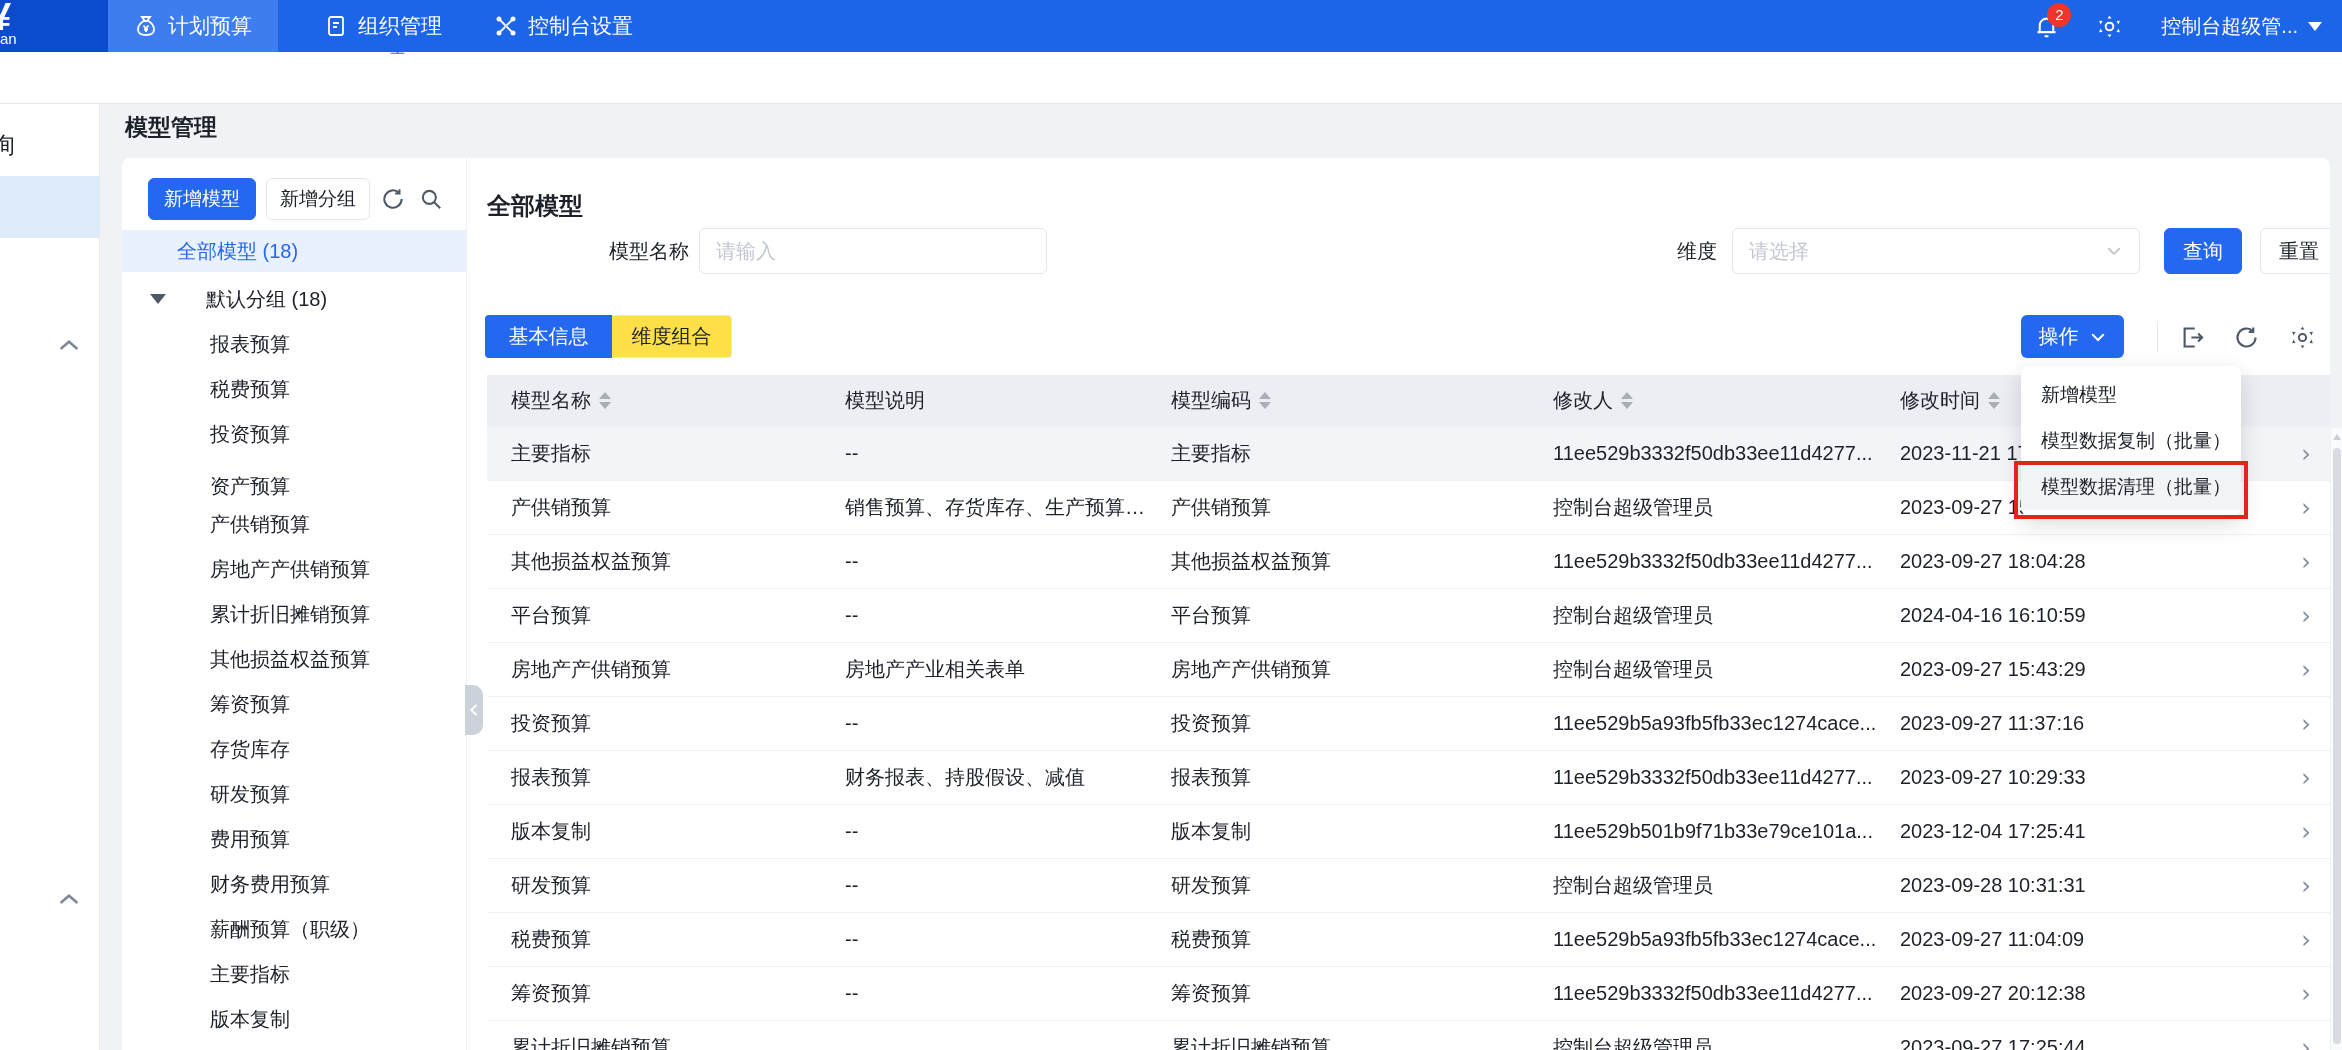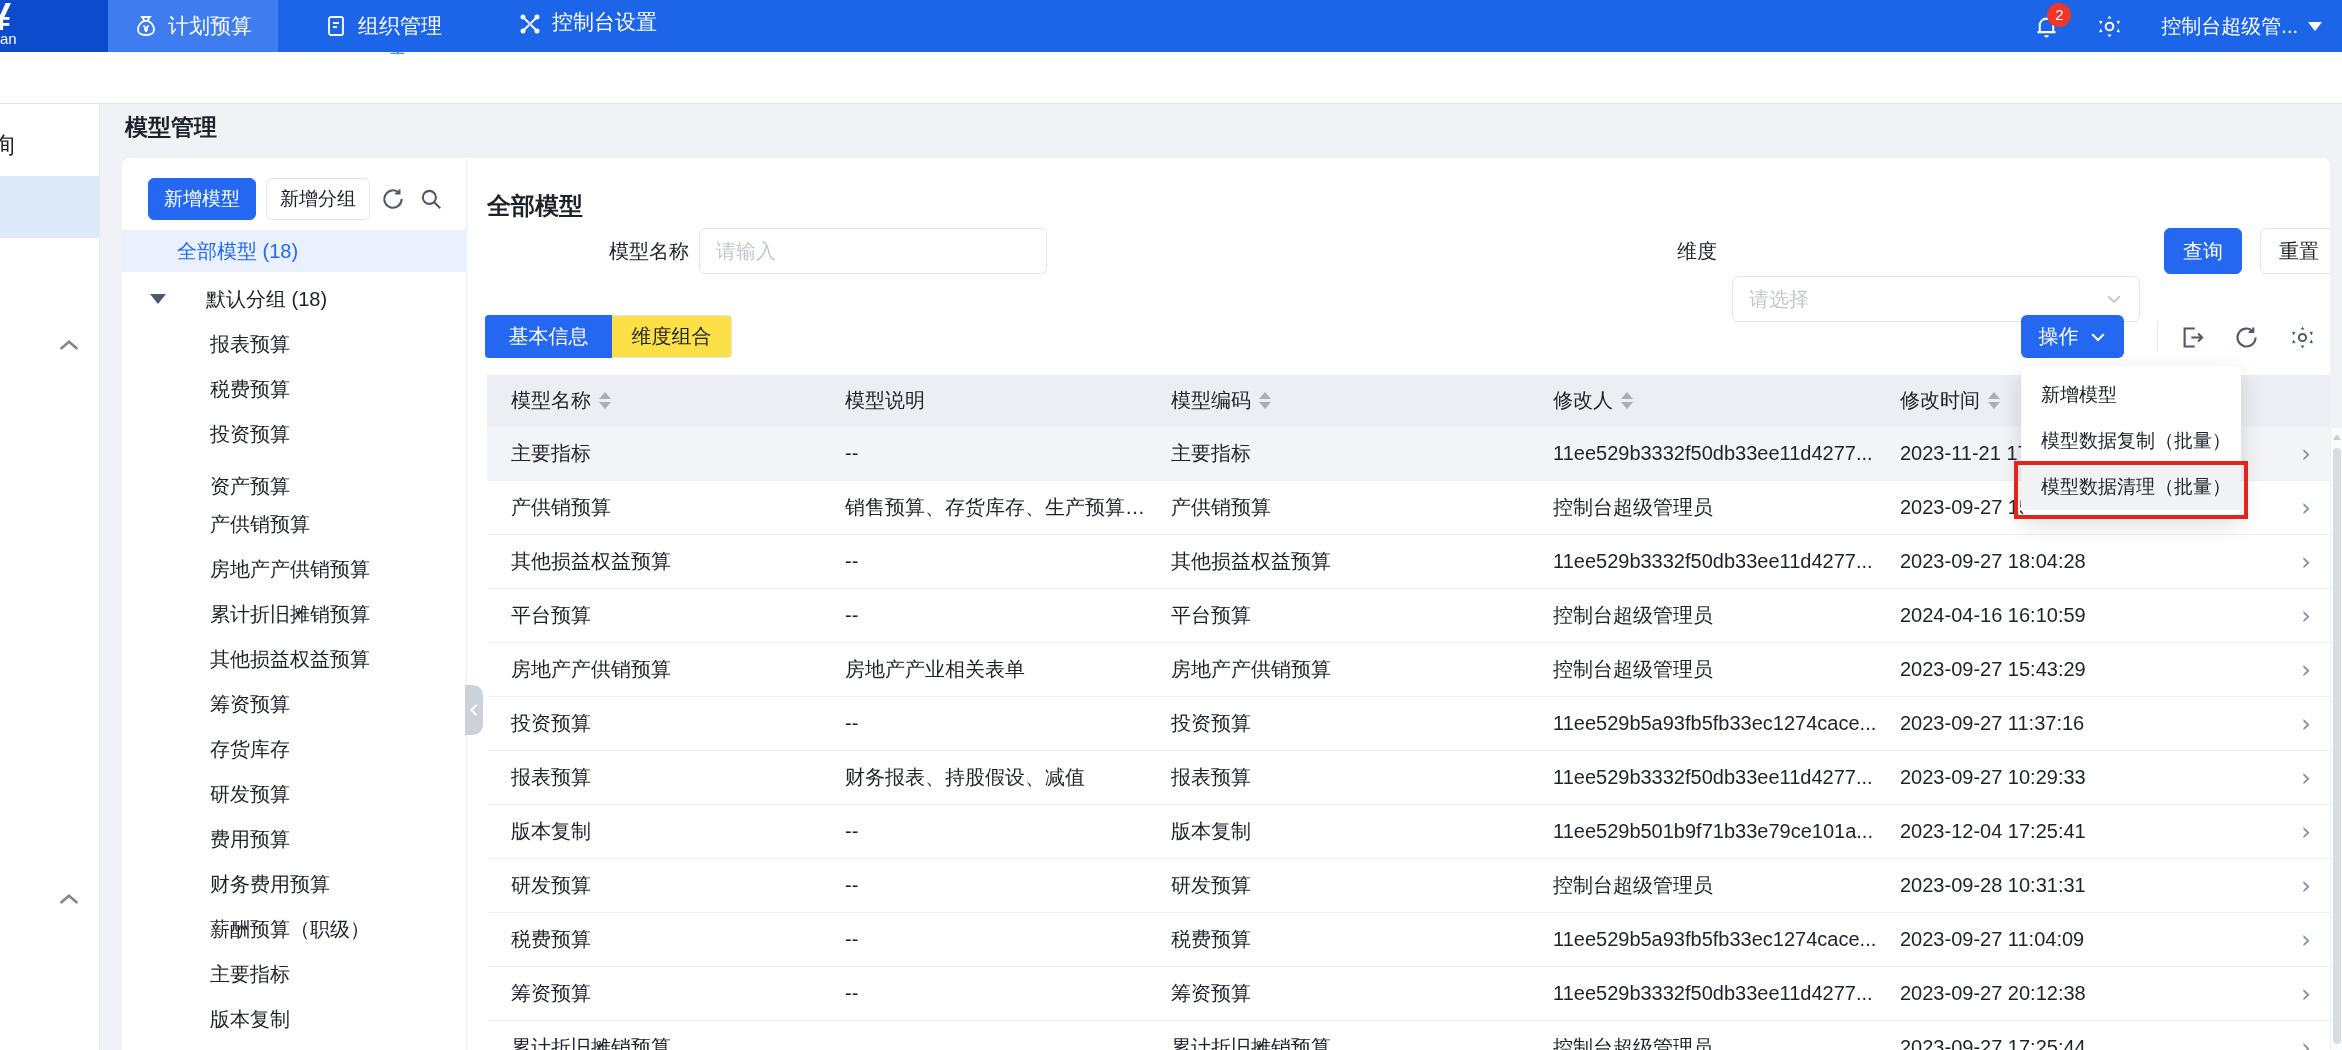--- a/index.html
+++ b/index.html
@@ -5,21 +5,21 @@
   * { margin:0; padding:0; box-sizing:border-box; }
   html,body { width:2342px; height:1050px; overflow:hidden; }
   body { font-family:"Liberation Sans", sans-serif; background:#f0f2f5; position:relative; color:#1d2129; }
   .abs { position:absolute; }
 
   
   .navbar { left:0; top:0; width:2342px; height:52px; background:var(--navbar); z-index:20; }
   .logo-block { left:0; top:0; width:108px; height:52px; background:var(--navbarDark); overflow:hidden; }
   .logo-glyph { position:absolute; left:-10px; top:-4px; color:#fff; font-size:38px; font-weight:bold; }
   .logo-sub { position:absolute; left:0px; top:30px; color:#fff; font-size:15px; }
-  .nav-item { top:0; height:52px; display:flex; align-items:center; gap:10px; color:#fff; font-size:21px; padding:16px 26px; cursor:pointer; }
+  .nav-item { top:0; height:52px; display:flex; align-items:center; gap:10px; color:#fff; font-size:21px; padding:0 26px; cursor:pointer; }
   .nav-item.active { background:var(--navbarActive); }
   .nav-item svg { width:24px; height:24px; }
   .nav-right { top:0; right:0; height:52px; display:flex; align-items:center; color:#fff; }
   .bell-wrap { position:relative; margin-right:36px; }
   .badge { position:absolute; left:14px; top:-10px; min-width:24px; height:24px; border-radius:12px; background:#f0352b; color:#fff; font-size:15px; display:flex; align-items:center; justify-content:center; padding:0 6px; }
   .user-label { font-size:20px; margin:0 10px 0 38px; }
   .caret-down-s { width:0; height:0; border-left:7px solid transparent; border-right:7px solid transparent; border-top:9px solid #fff; display:inline-block; }
 
   
   .tabbar { left:0; top:52px; width:2342px; height:52px; background:#fff; border-bottom:1px solid #e5e6eb; z-index:15; }
@@ -112,21 +112,21 @@
   </div>
   <div class="abs nav-item" style="left:298px;">
     <span>
       <svg viewBox="0 0 24 24" fill="none" stroke="#fff" stroke-width="1.8">
         <rect x="5" y="3" width="14" height="18" rx="2"></rect>
           <path d="M9 9h6M9 13h4"></path>
       </svg>
     </span>
     <span>组织管理</span>
   </div>
-  <div class="abs nav-item" style="left:492px;align-items:flex-end;">
+  <div class="abs nav-item" style="left:468px;">
     <span>
       <svg viewBox="0 0 24 24" fill="none" stroke="#fff" stroke-width="1.8" stroke-linecap="round">
         <path d="M5 5l6 6M13 13l6 6M19 5l-6 6M11 13l-6 6"></path>
         <circle cx="5" cy="5" r="1.6"></circle>
           <circle cx="19" cy="19" r="1.6"></circle>
           <circle cx="19" cy="5" r="1.6"></circle>
           <circle cx="5" cy="19" r="1.6"></circle>
       </svg>
     </span>
     <span>控制台设置</span>
@@ -284,21 +284,21 @@
         <path d="M15 5l-7 7 7 7"></path>
       </svg>
   </div>
 
   <div class="main">
     <div class="heading">全部模型</div>
 
     <div class="f-label" style="left:110px; width:112px; text-align:right;">模型名称</div>
     <input class="f-input" style="left: 232px; width: 348px;" placeholder="请输入">
     <div class="f-label" style="left:1210px;">维度</div>
-    <div class="f-select" style="left:1265px; width:408px;margin-top:48px;">
+    <div class="f-select" style="left:1265px; width:408px;">
       <span>请选择</span>
       <svg viewBox="0 0 24 24" width="18" height="18" fill="none" stroke="#c2c7d0" stroke-width="2.4" stroke-linecap="round">
           <path d="M5 9l7 7 7-7"></path>
         </svg>
     </div>
     <div class="btn btn-primary abs" style="left:1697px; top:70px; width:78px; height:46px; font-size:20px;">查询</div>
     <div class="btn btn-plain abs" style="left:1793px; top:70px; width:78px; height:46px; font-size:20px;">重置</div>
 
     <div class="seg on" style="left:18px; width:127px;">基本信息</div>
     <div class="seg off" style="left:145px; width:120px;">维度组合</div>

